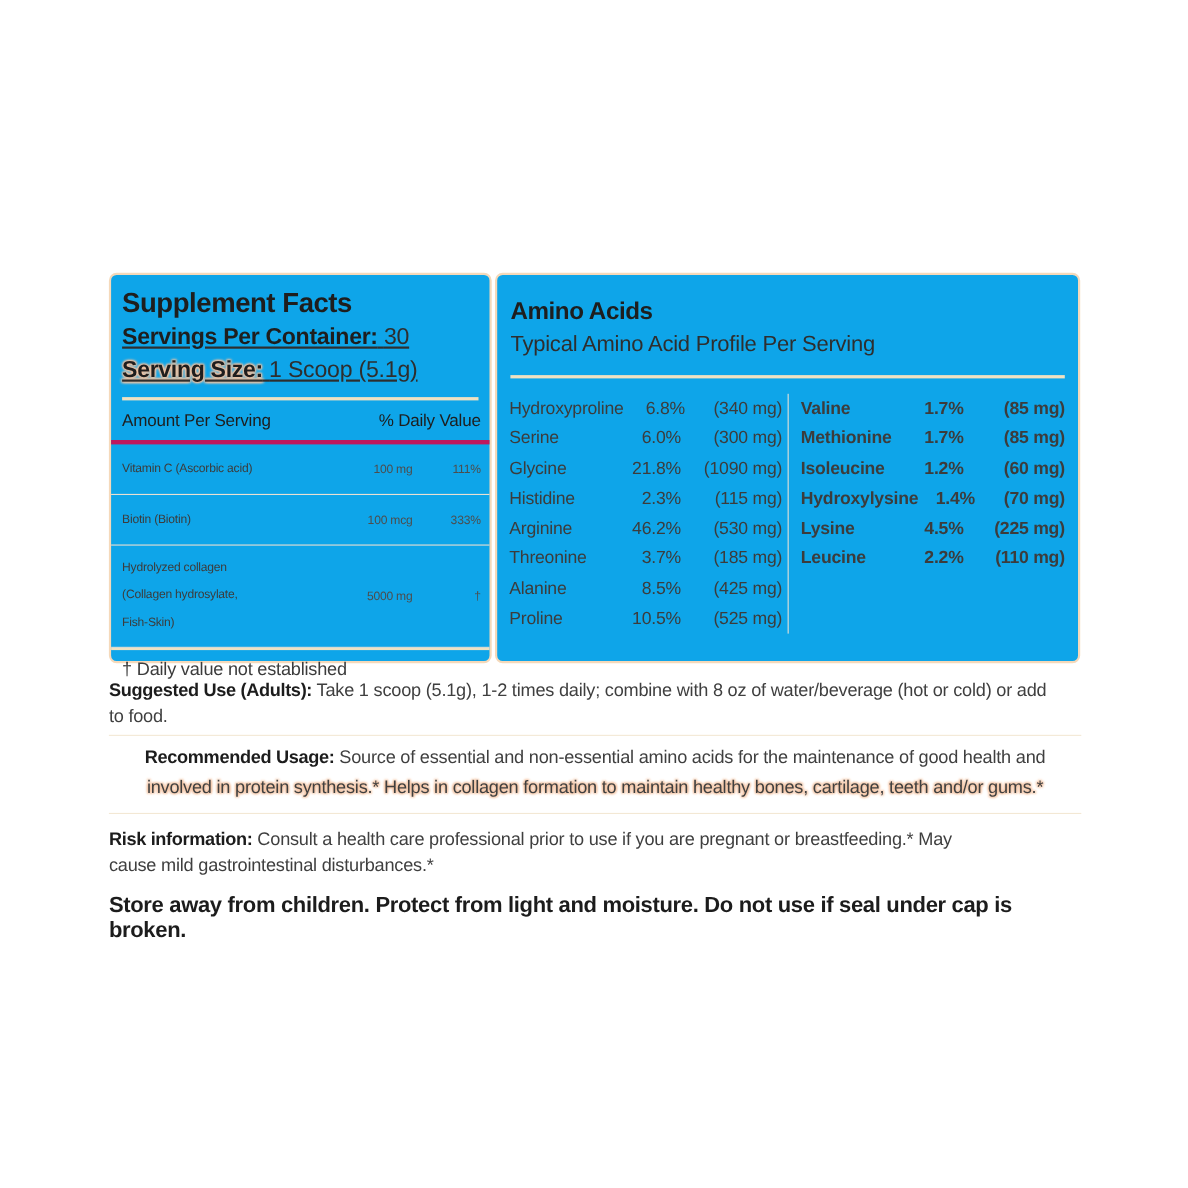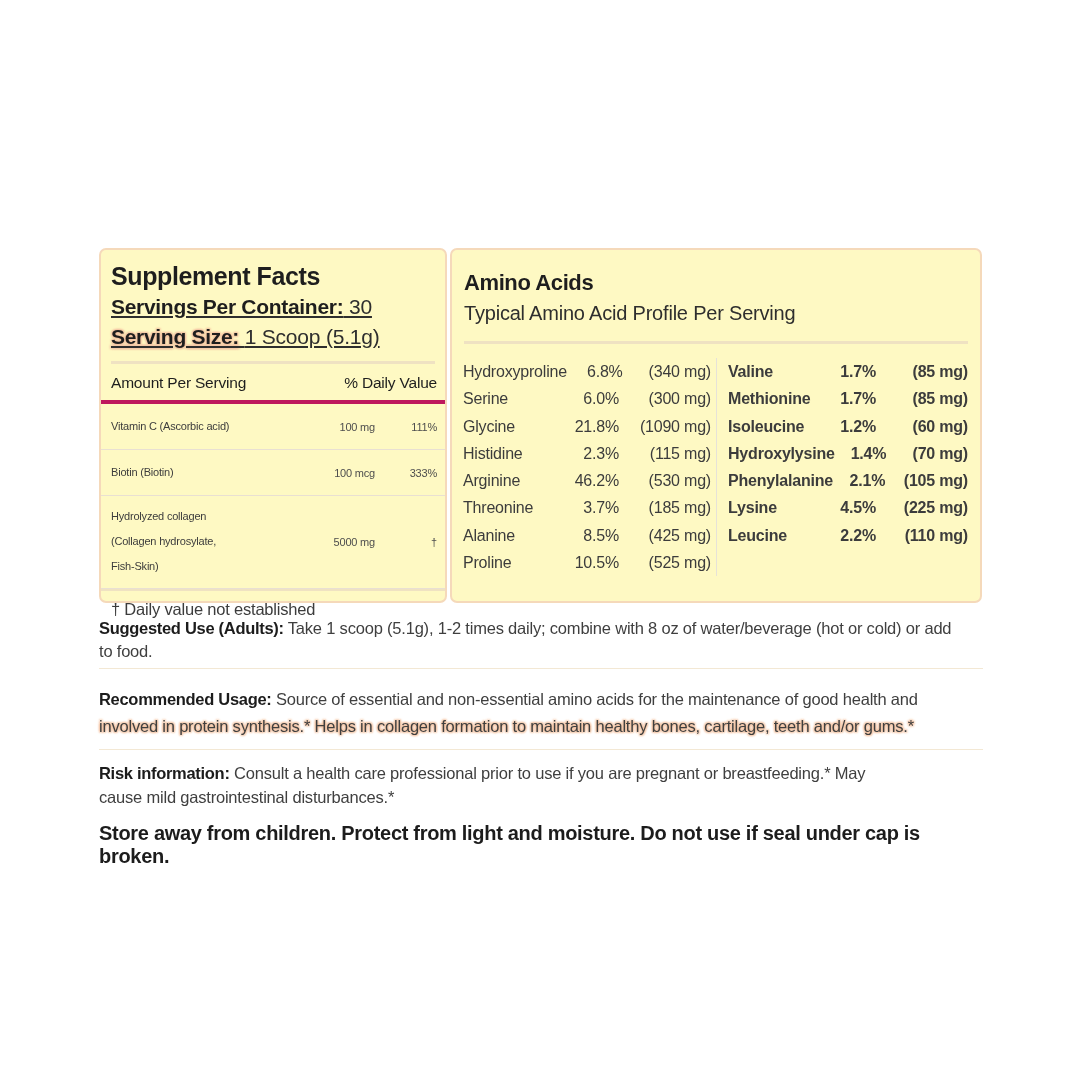--- a/index.html
+++ b/index.html
@@ -8,21 +8,21 @@
     font-family: "Liberation Sans", sans-serif;
     color: #3f3f3f;
     position: relative;
     letter-spacing: -0.2px;
   }
 
   
   .panel {
     position: absolute;
     top: 248px;
-    background: #fef9c3;
+    background: #0ea5e9;
     border: 2px solid #f5d9ba;
     border-radius: 7px;
   }
   .panel-left  { left: 99px;  width: 348px; height: 355px; }
   .panel-right { left: 450px; width: 532px; height: 355px; }
 
   .rule-tan   { border: 0; border-top: 3px solid #efe2c2; }
   .rule-tan2  { border: 0; border-top: 2px solid #efe2c2; }
   .rule-thin  { border: 0; border-top: 1px solid #e9e0d2; }
 
@@ -91,21 +91,21 @@
   .pre { white-space: pre-line; }
   .p-suggested { line-height: 22.5px; }
   .p-recommended { line-height: 27px; }
   .p-risk { line-height: 23.5px; }
   .p-storage {
     font-size: 20px; font-weight: bold; color: #1c1c1c;
     margin-top: 13px; line-height: 23px; letter-spacing: -0.3px;
   }
   .paras .rule-thin { border-top: 1px solid #f3e8d4; }
   .sep1 { margin-top: 6px; }
-  .p-recommended { margin-top: 17px; }
+  .p-recommended { margin-top: 7px; text-align: center; }
   .sep2 { margin-top: 9px; }
   .p-risk { margin-top: 12px; }
 </style>
 </head>
 <body>
 
 <div class="panel panel-left">
   <div class="sf-head">
     <div class="sf-title">Supplement Facts</div>
     <div class="sf-line">
@@ -215,25 +215,20 @@
           <span class="aa-name">Isoleucine</span>
           <span class="aa-pct">1.2%</span>
           <span class="aa-mg">(60 mg)</span>
         </div>
       <div class="aa-row">
           <span class="aa-name">Hydroxylysine</span>
           <span class="aa-pct">1.4%</span>
           <span class="aa-mg">(70 mg)</span>
         </div>
       <div class="aa-row">
-          <span class="aa-name">Phenylalanine</span>
-          <span class="aa-pct">2.1%</span>
-          <span class="aa-mg">(105 mg)</span>
-        </div>
-      <div class="aa-row">
           <span class="aa-name">Lysine</span>
           <span class="aa-pct">4.5%</span>
           <span class="aa-mg">(225 mg)</span>
         </div>
       <div class="aa-row">
           <span class="aa-name">Leucine</span>
           <span class="aa-pct">2.2%</span>
           <span class="aa-mg">(110 mg)</span>
         </div>
     </div>

